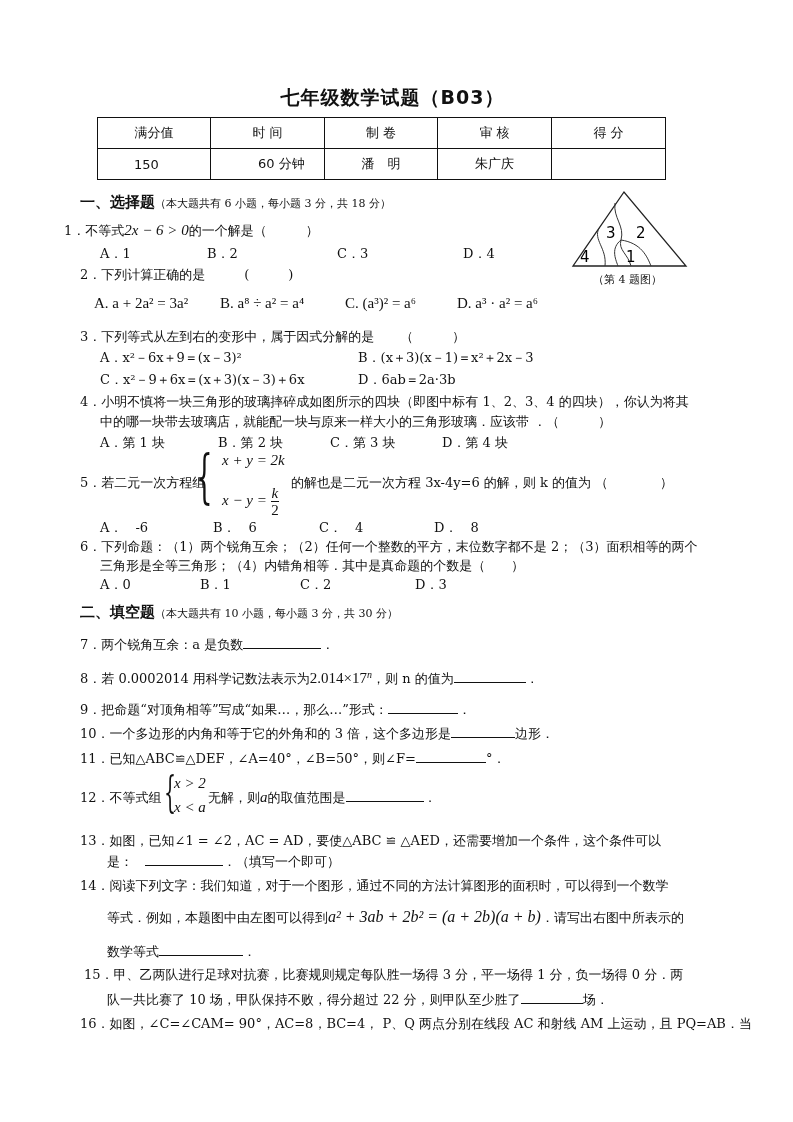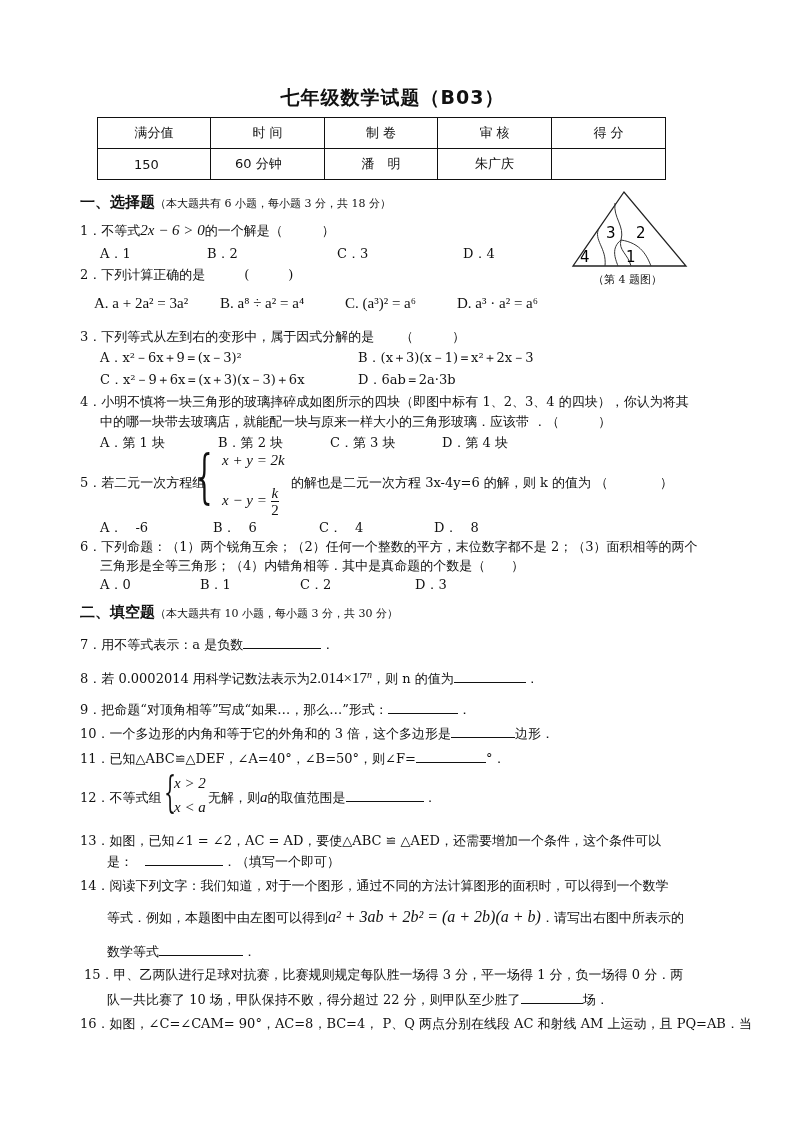--- a/index.html
+++ b/index.html
@@ -32,33 +32,33 @@
   <tbody>
       <tr>
     <td style="width:112px">满分值</td>
     <td style="width:113px">时 间</td>
     <td style="width:112px">制 卷</td>
     <td style="width:113px">审 核</td>
     <td style="width:113px">得 分</td>
   </tr>
   <tr>
     <td style="text-align:left;padding-left:36px">150</td>
-    <td style="text-align:left;padding-left:24px">60 分钟</td>
+    <td style="text-align:left;padding-left:47px">60 分钟</td>
     <td>潘　明</td>
     <td>朱广庆</td>
     <td></td>
   </tr>
 </tbody>
   </table>
 
 <div class="abs sec" style="left:80px;top:193px">
   <span>一、选择题</span><span class="note">（本大题共有 6 小题，每小题 3 分，共 18 分）</span>
 </div>
 
-<div class="abs q" style="left:80px;top:222px">
+<div class="abs q" style="left:64px;top:222px">
   <span>1．</span><span>不等式</span><span class="m">2x − 6 &gt; 0</span><span>的一个解是（　　　）</span>
 </div>
 <div class="abs opt" style="left:100px;top:245px">A．1</div>
 <div class="abs opt" style="left:207px;top:245px">B．2</div>
 <div class="abs opt" style="left:337px;top:245px">C．3</div>
 <div class="abs opt" style="left:463px;top:245px">D．4</div>
 
 <div class="abs q" style="left:80px;top:266px">
   <span>2．</span><span>下列计算正确的是　　　(　　　)</span>
 </div>
@@ -121,21 +121,21 @@
 <div class="abs opt" style="left:100px;top:576px">A．0</div>
 <div class="abs opt" style="left:200px;top:576px">B．1</div>
 <div class="abs opt" style="left:300px;top:576px">C．2</div>
 <div class="abs opt" style="left:415px;top:576px">D．3</div>
 
 <div class="abs sec" style="left:80px;top:603px">
   <span>二、填空题</span><span class="note">（本大题共有 10 小题，每小题 3 分，共 30 分）</span>
 </div>
 
 <div class="abs q" style="left:80px;top:636px">
-  <span>7．</span><span>用不等式表示：a 是负数</span><span class="blank" style="width:78px"></span><span>．</span>
+  <span>7．</span><span>两个锐角互余：a 是负数</span><span class="blank" style="width:78px"></span><span>．</span>
 </div>
 
 <div class="abs q" style="left:80px;top:669px">
   <span>8．</span><span>若 0.0002014 用科学记数法表示为</span><span class="mr">2.014×17</span><sup class="m" style="font-size:10px">n</sup><span>，则 n 的值为</span><span class="blank" style="width:72px"></span><span>．</span>
 </div>
 
 <div class="abs q" style="left:80px;top:701px">
   <span>9．</span><span>把命题“对顶角相等”写成“如果…，那么…”形式：</span><span class="blank" style="width:70px"></span><span>．</span>
 </div>
 

